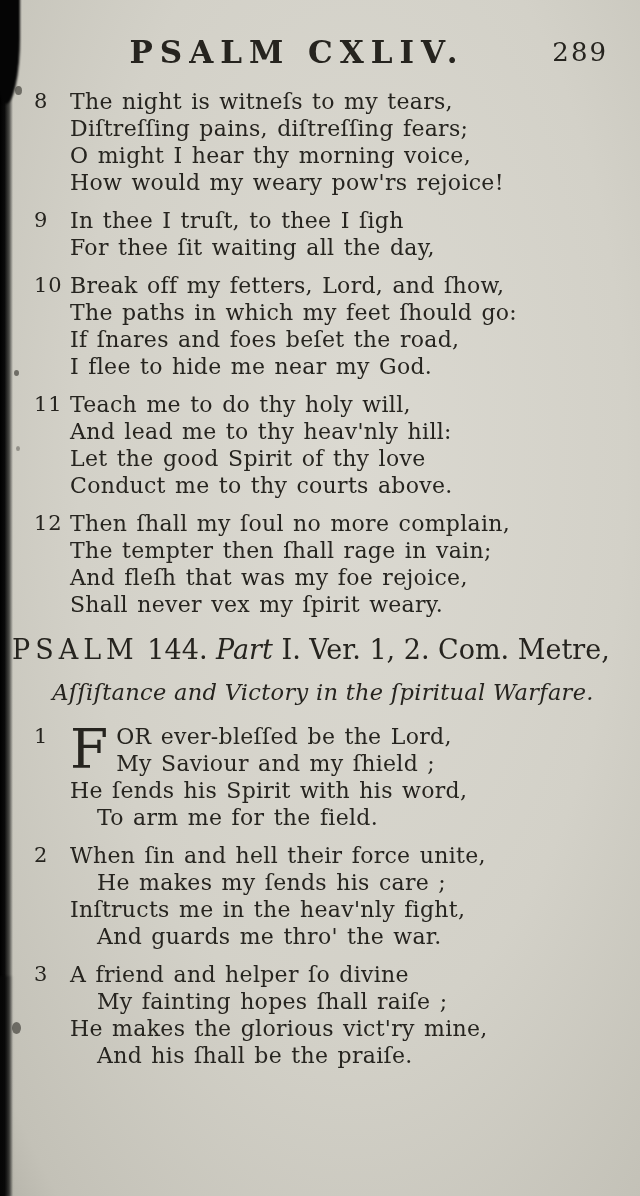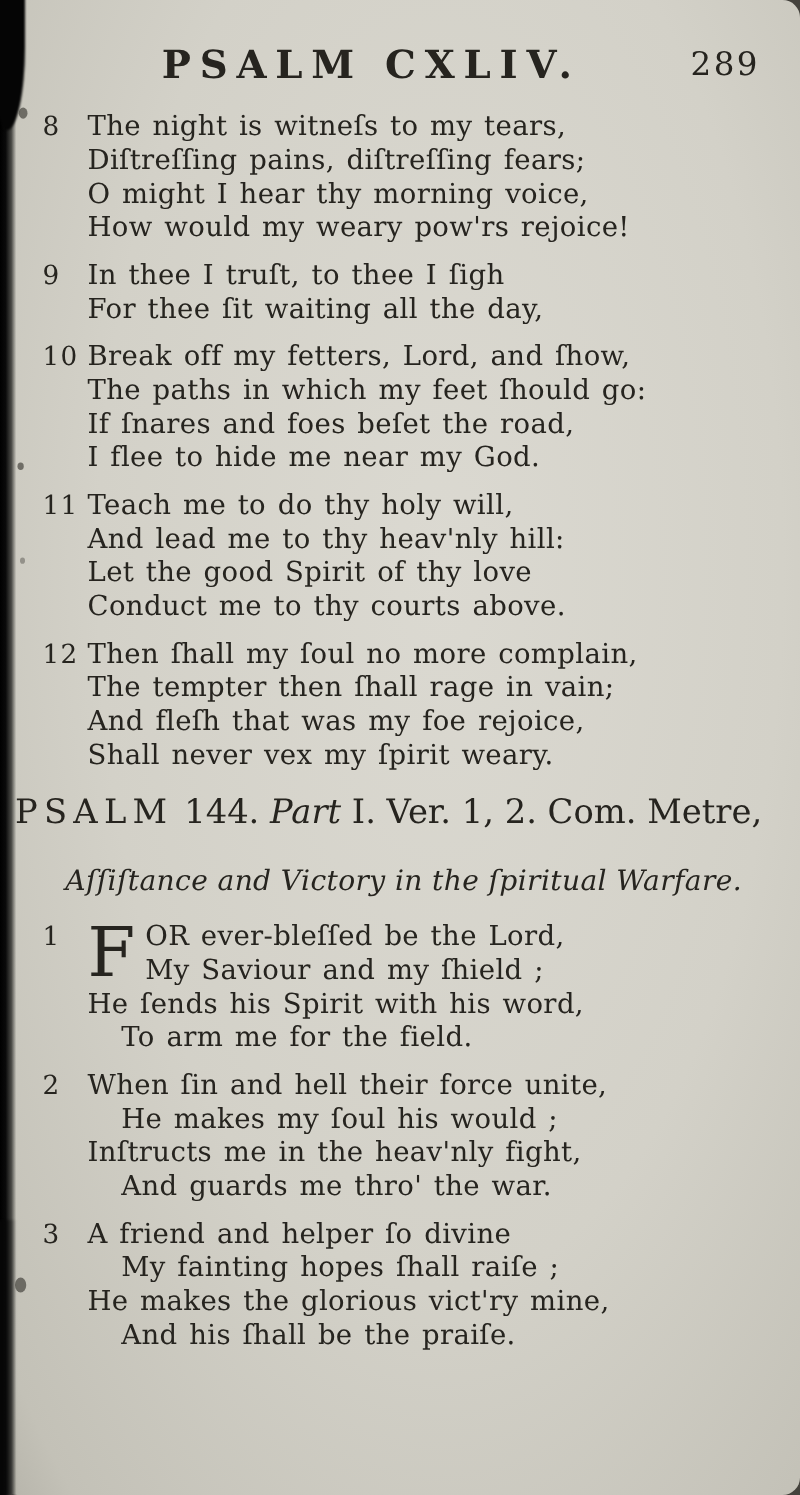--- a/index.html
+++ b/index.html
@@ -6,21 +6,20 @@
   body {
     width:640px; height:1196px; overflow:hidden;
     background:#44423c;
     font-family:"DejaVu Serif","Liberation Serif",serif;
   }
   .page {
     position:relative; width:640px; height:1196px;
     background: radial-gradient(ellipse at 55% 38%,
       var(--paper,#dbd9d1) 0%, #d3d1c8 55%, #c3c1b7 92%, #b5b3a9 100%);
     color: var(--ink,#26241f);
-    border-radius: 14px;
   }
   
   .scan-edge {
     position:absolute; left:0; top:0; width:13px; height:1196px;
     background:linear-gradient(to right,#000 0%,#0a0a0a 35%,#4a4a46 70%,rgba(70,70,66,0) 100%);
   }
   .corner-blob {
     position:absolute; left:-4px; top:-6px; width:24px; height:110px;
     background:#050505; border-radius:0 0 60% 40%; filter:blur(1px);
   }
@@ -66,21 +65,21 @@
     margin:1px 8px 0 0; font-weight:500;
   }
 
   .section-heading {
     margin:15px 0 0 -20px;
     font-size:27px; line-height:34px; white-space:nowrap;
   }
   .section-heading .spaced { letter-spacing:5px; }
   .ital { font-style:italic;text-align:right; }
   .subtitle {
-    margin-top:24px; text-align:center;
+    margin-top:11px; text-align:center;
     font-size:22.5px; line-height:28px; letter-spacing:.3px;
   }
   .stanzas.second { margin-top:17px; }
 </style>
 </head>
 <body>
 
 <div class="page">
   <div class="scan-edge"></div>
   <div class="corner-blob"></div>
@@ -147,21 +146,21 @@
           <span class="vnum">1</span>
           <span class="dropcap">F</span>
           <div class="line">OR ever-bleſſed be the Lord,</div>
           <div class="line">My Saviour and my ſhield ;</div>
           <div class="line">He ſends his Spirit with his word,</div>
           <div class="line indent2">To arm me for the field.</div>
         </div>
         <div class="stanza">
           <span class="vnum">2</span>
           <div class="line">When ſin and hell their force unite,</div>
-          <div class="line indent2">He makes my ſoul his would ;</div>
+          <div class="line indent2">He makes my ſends his care ;</div>
           <div class="line">Inſtructs me in the heav'nly fight,</div>
           <div class="line indent2">And guards me thro' the war.</div>
         </div>
         <div class="stanza">
           <span class="vnum">3</span>
           <div class="line">A friend and helper ſo divine</div>
           <div class="line indent2">My fainting hopes ſhall raiſe ;</div>
           <div class="line">He makes the glorious vict'ry mine,</div>
           <div class="line indent2">And his ſhall be the praiſe.</div>
         </div>

